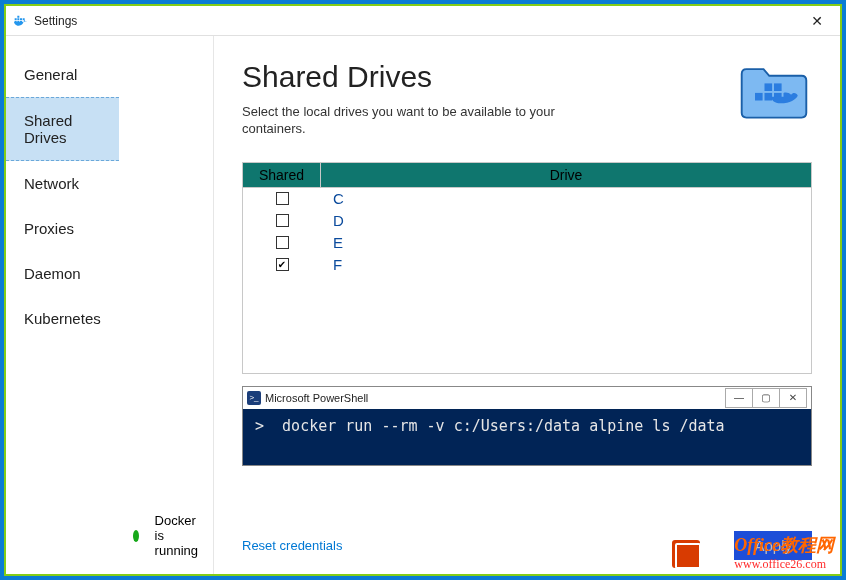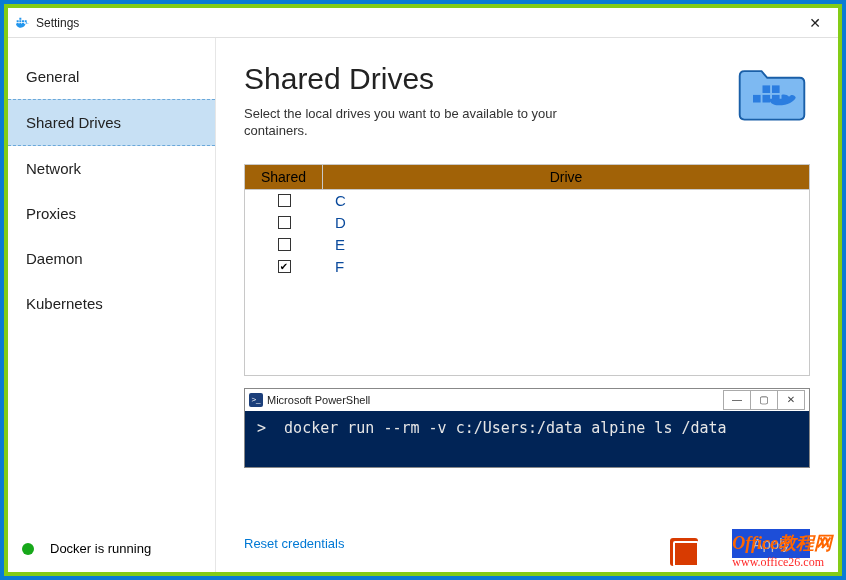--- a/index.html
+++ b/index.html
@@ -9,21 +9,21 @@
     font-family: "Segoe UI", Arial, sans-serif;
     background: #0a7bd4;
     width: 846px;
     height: 580px;
     overflow: hidden;
   }
   .window {
     width: 838px;
     height: 572px;
     background: #fff;
-    border: 4px solid #84cc16;
+    border: 2px solid #84cc16;
     display: flex;
     flex-direction: column;
     position: relative;
   }
   .titlebar {
     height: 30px;
     display: flex;
     align-items: center;
     padding: 0 0 0 6px;
     border-bottom: 1px solid #e0e0e0;
@@ -44,21 +44,21 @@
   }
   .body {
     flex: 1;
     display: flex;
     min-height: 0;
   }
   .sidebar {
     width: 208px;
     border-right: 1px solid #e6e6e6;
     display: flex;
-    flex-direction: column;
+    flex-direction: row;
   }
   .side-items { padding-top: 16px; }
   .side-item {
     padding: 14px 18px;
     font-size: 15px;
     color: #222;
     cursor: pointer;
   }
   .side-item.selected {
     background: #c7e0f4;
@@ -105,21 +105,21 @@
   .table-wrap {
     margin-top: 24px;
     border: 1px solid #c8c8c8;
     height: 212px;
     overflow: hidden;
   }
   .thead {
     display: flex;
     border-bottom: 1px solid #c8c8c8;
     font-size: 14px;
-    background: #a16207;
+    background: #0f766e;
   }
   .thead .col-shared { width: 78px; text-align: center; padding: 4px 0; border-right: 1px solid #c8c8c8; }
   .thead .col-drive { flex:1; text-align: center; padding: 4px 0; }
   .trow {
     display: flex;
     align-items: center;
     font-size: 15px;
     color: #0a4a9c;
     height: 22px;
   }

